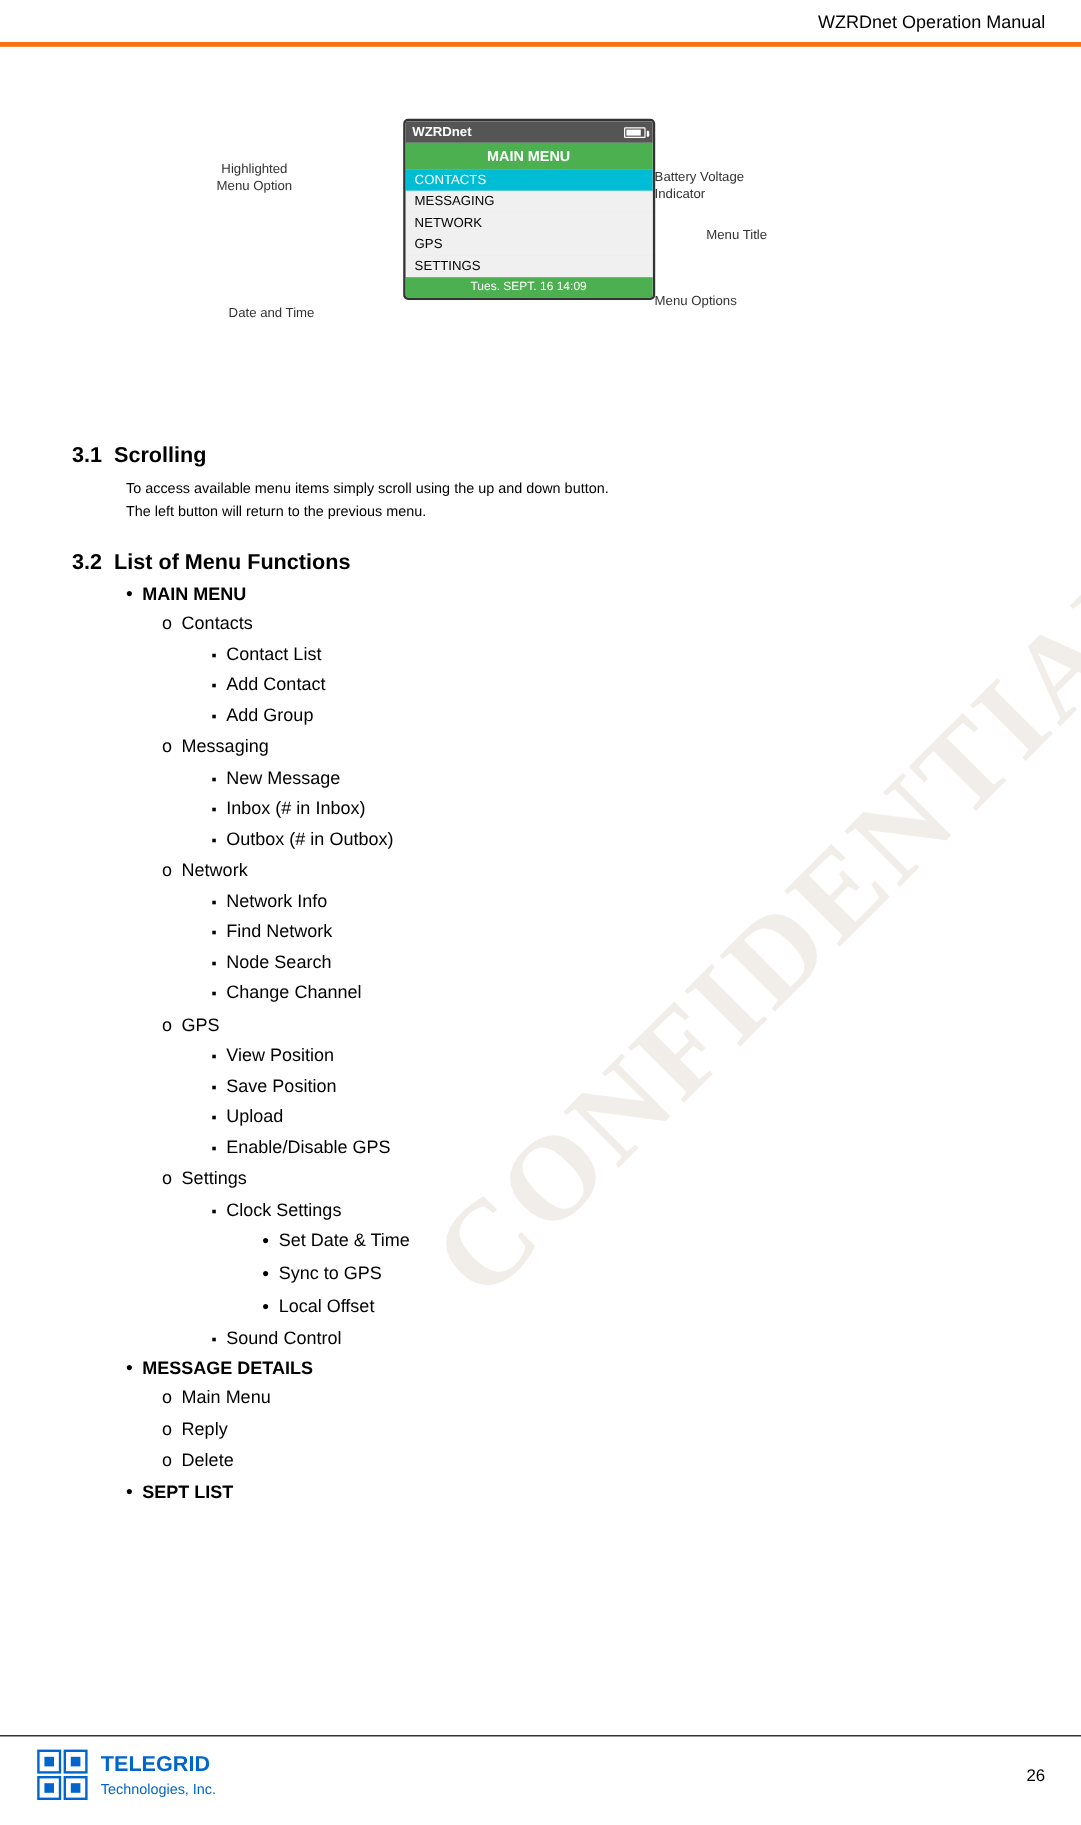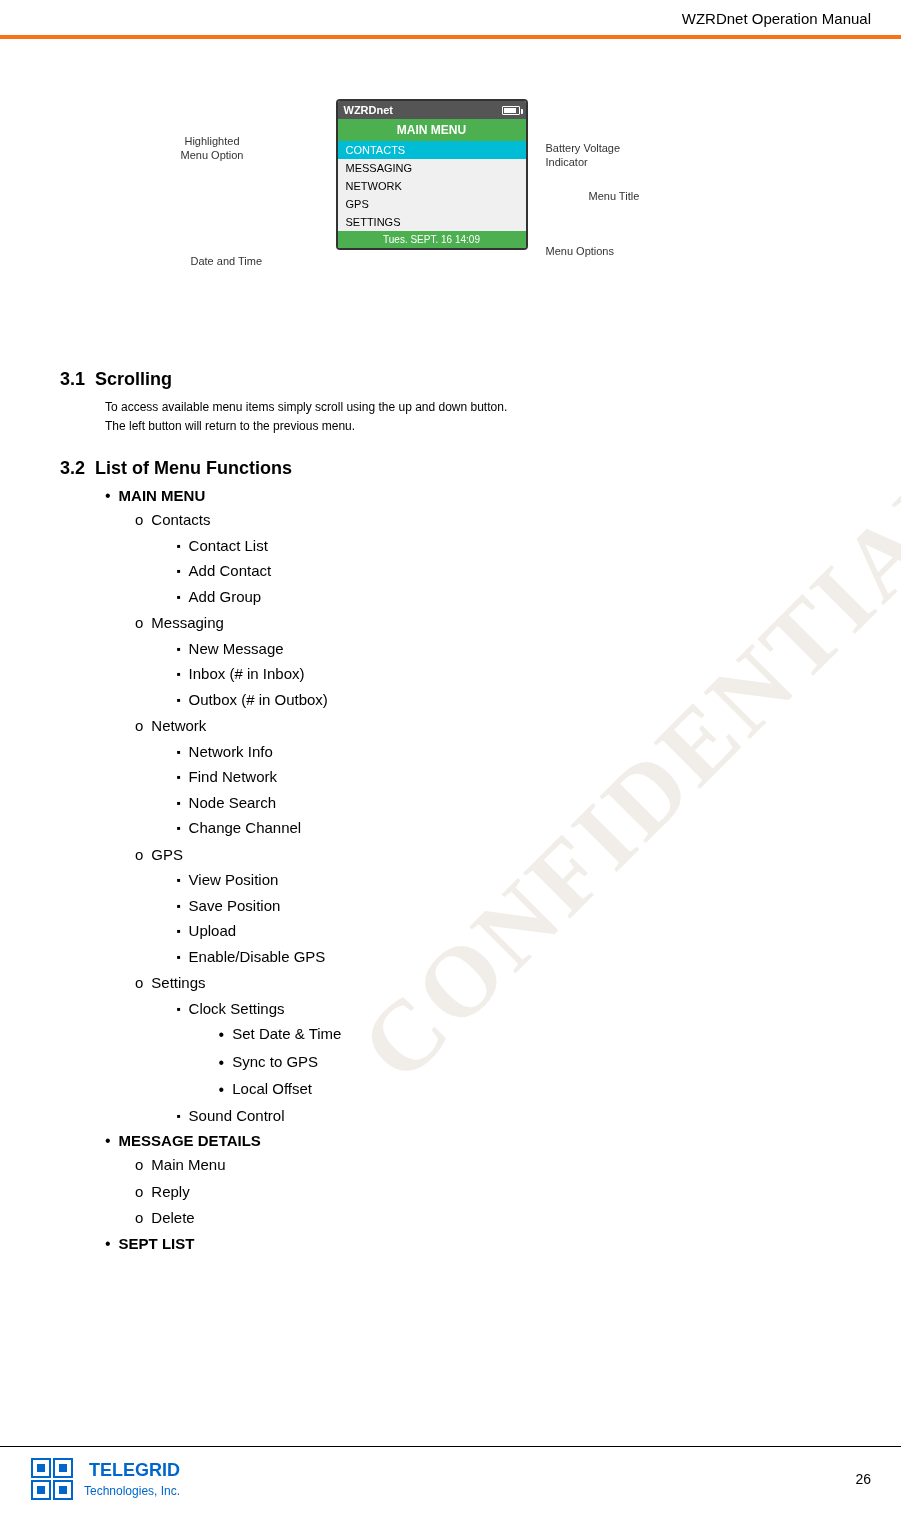--- a/index.html
+++ b/index.html
@@ -39,21 +39,21 @@
       position: relative;
       width: 580px;
       height: 260px;
     }
 
     
     .device-screen {
       position: absolute;
       left: 175px;
       top: 20px;
-      width: 192px;
+      width: 210px;
       background: #e8e8e8;
       border: 2px solid #333;
       border-radius: 4px;
       overflow: hidden;
     }
 
     .screen-title-bar {
       background: #555;
       color: white;
       text-align: center;
@@ -288,21 +288,20 @@
 
     .logo-text {
       font-size: 13px;
       line-height: 1.4;
     }
 
     .logo-text .telegrid {
       font-size: 18px;
       font-weight: bold;
       color: #0066cc;
-      text-align: right;
     }
 
     .logo-text .technologies {
       font-size: 12px;
       color: #0066cc;
     }
 
     .page-number {
       font-size: 14px;
     }

